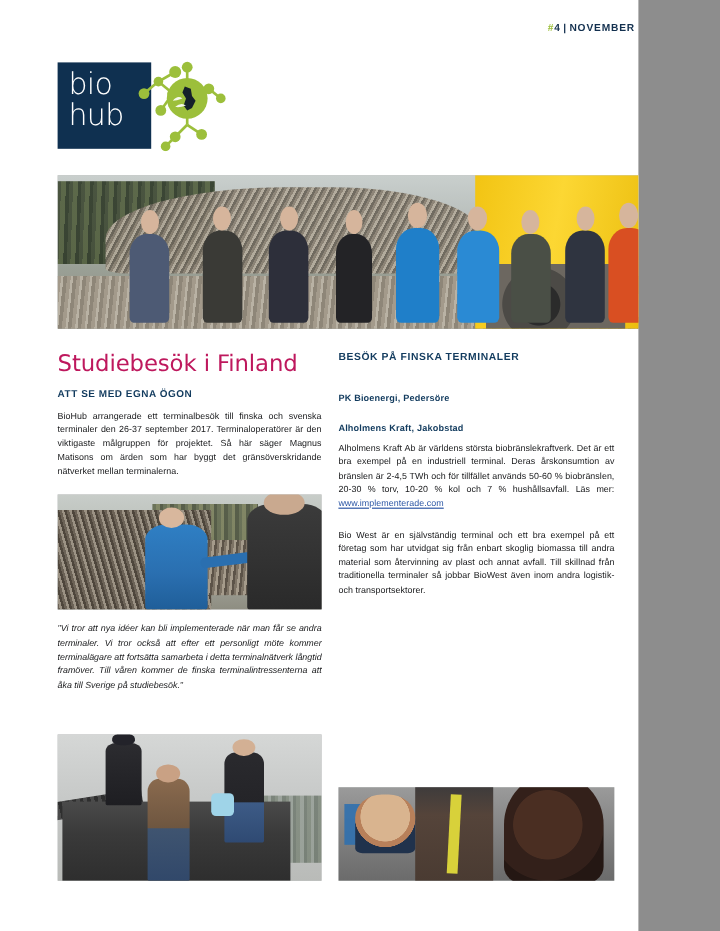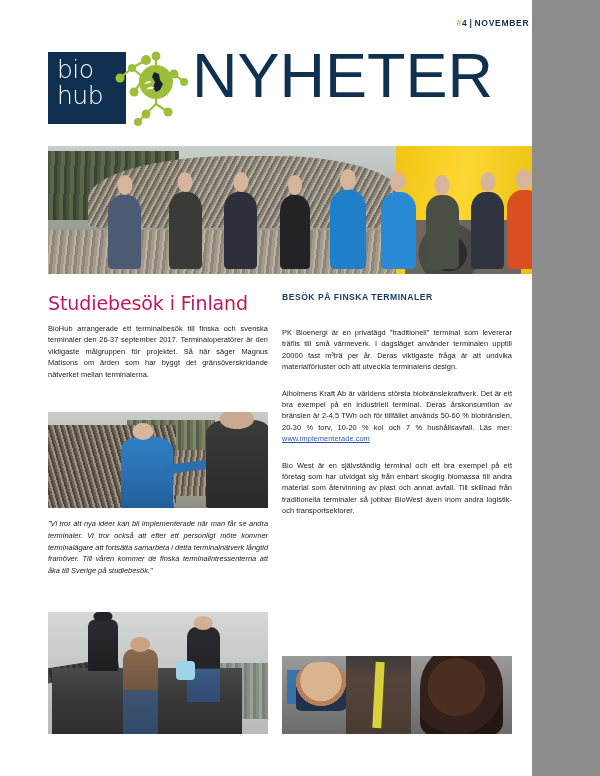--- a/index.html
+++ b/index.html
@@ -292,21 +292,20 @@
           <circle cx="36" cy="66" r="4.5"></circle>
           <circle cx="58" cy="64" r="4.5"></circle>
           <circle cx="28" cy="74" r="4"></circle>
         </g>
         <circle cx="46" cy="34" r="17" fill="#9cbf3b"></circle>
         <path d="M44 24 L49 26 L50 32 L53 36 L50 42 L46 44 L43 40 L45 34 L42 29 Z" fill="#14202a"></path>
         <path d="M34 36 q4 -5 8 -2 q-5 2 -8 2 Z M36 41 q5 -4 9 -1 q-6 2 -9 1 Z" fill="#ffffff" opacity="0.9"></path>
       </svg>
     </div>
 
-    <div class="nyheter">NYHETER</div>
   </div>
 
   <div class="photo" id="hero">
     <div class="photo-inner">
       <div class="hero-sky"></div>
       <div class="hero-trees"></div>
       <div class="hero-pile"></div>
       <div class="hero-ground"></div>
       <div class="hero-truck"></div>
       <div class="person" style="left:12%;width:6.5%;height:58%;background:#4d5a74;"></div>
@@ -316,20 +315,21 @@
       <div class="person" style="left:56%;width:7%;height:62%;background:#1f7fc9;"></div>
       <div class="person" style="left:66%;width:7%;height:60%;background:#2a8ad4;"></div>
       <div class="person" style="left:75%;width:6.5%;height:58%;background:#4a4f46;"></div>
       <div class="person" style="left:84%;width:6.5%;height:60%;background:#2f3440;"></div>
       <div class="person" style="left:91%;width:7%;height:62%;background:#d94f22;"></div>
     </div>
   </div>
 
   <div class="col-left">
     <h1 class="section-title">Studiebesök i Finland</h1>
+    <p class="kicker">ATT SE MED EGNA ÖGON</p>
     <p class="body-text">BioHub arrangerade ett terminalbesök till finska och svenska terminaler den 26-37 september 2017. Terminaloperatörer är den viktigaste målgruppen för projektet. Så här säger Magnus Matisons om ärden som har byggt det gränsöverskridande nätverket mellan terminalerna.</p>
   </div>
 
   <div class="photo" id="midphoto">
     <div class="photo-inner">
       <div class="mid-sky"></div>
       <div class="mid-trees"></div>
       <div class="mid-logs"></div>
       <div class="mid-logs2"></div>
       <div class="mid-blueman"></div>
@@ -352,24 +352,25 @@
       <div class="bl-p2"></div>
       <div class="bl-p3"></div>
       <div class="bl-bag"></div>
     </div>
   </div>
 
   <div class="col-right">
     <p class="rt-title">BESÖK PÅ FINSKA TERMINALER</p>
 
     <div class="block">
-      <p class="body-text">PK Bioenergi är en privatägd "traditionell" terminal som levererar träflis till små värmeverk. I dagsläget använder terminalen upptill 20000 fast m³trä per år. Deras viktigaste fråga är att undvika materialförluster och att utveckla terminalens design.</p>
+      <p class="sub-title">PK Bioenergi, Pedersöre</p>
     </div>
 
     <div class="block">
+      <p class="sub-title">Alholmens Kraft, Jakobstad</p>
       <p class="body-text"><span>Alholmens Kraft Ab är världens största biobränslekraftverk. Det är ett bra exempel på en industriell terminal. Deras årskonsumtion av bränslen är 2-4,5 TWh och för tillfället används 50-60 % biobränslen, 20-30 % torv, 10-20 % kol och 7 % hushållsavfall. Läs mer: </span><a class="link" href="#">www.implementerade.com</a></p>
     </div>
 
     <div class="block">
       <p class="body-text">Bio West är en självständig terminal och ett bra exempel på ett företag som har utvidgat sig från enbart skoglig biomassa till andra material som återvinning av plast och annat avfall. Till skillnad från traditionella terminaler så jobbar BioWest även inom andra logistik- och transportsektorer.</p>
     </div>
   </div>
 
   <div class="photo" id="botright">
     <div class="photo-inner">

